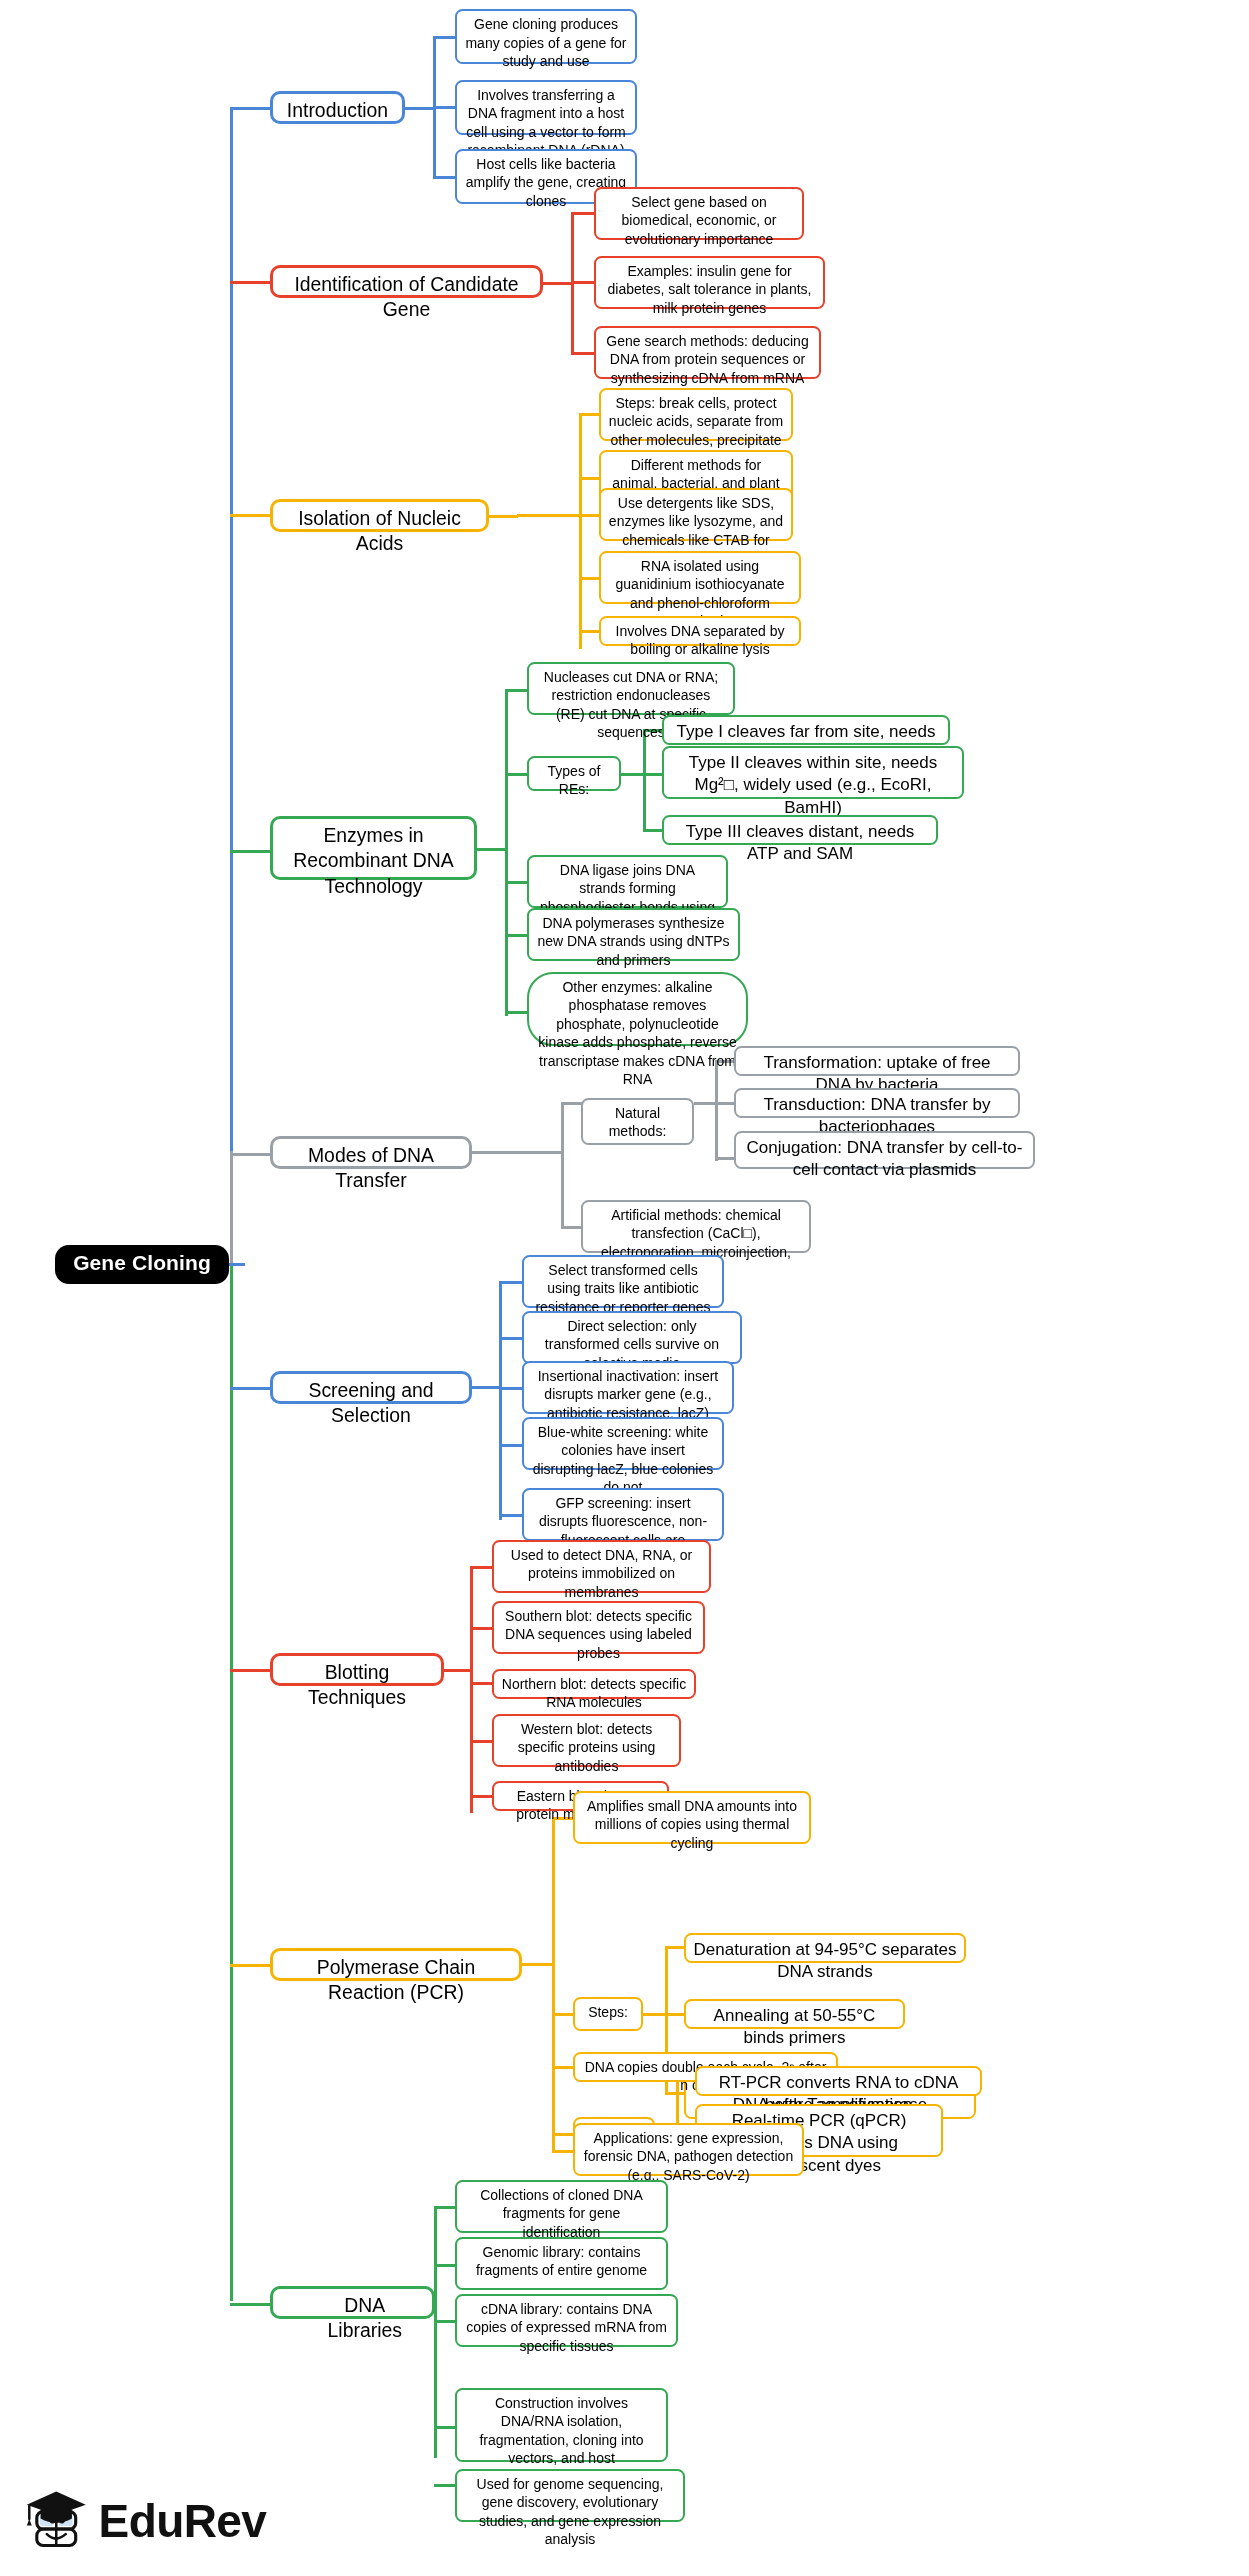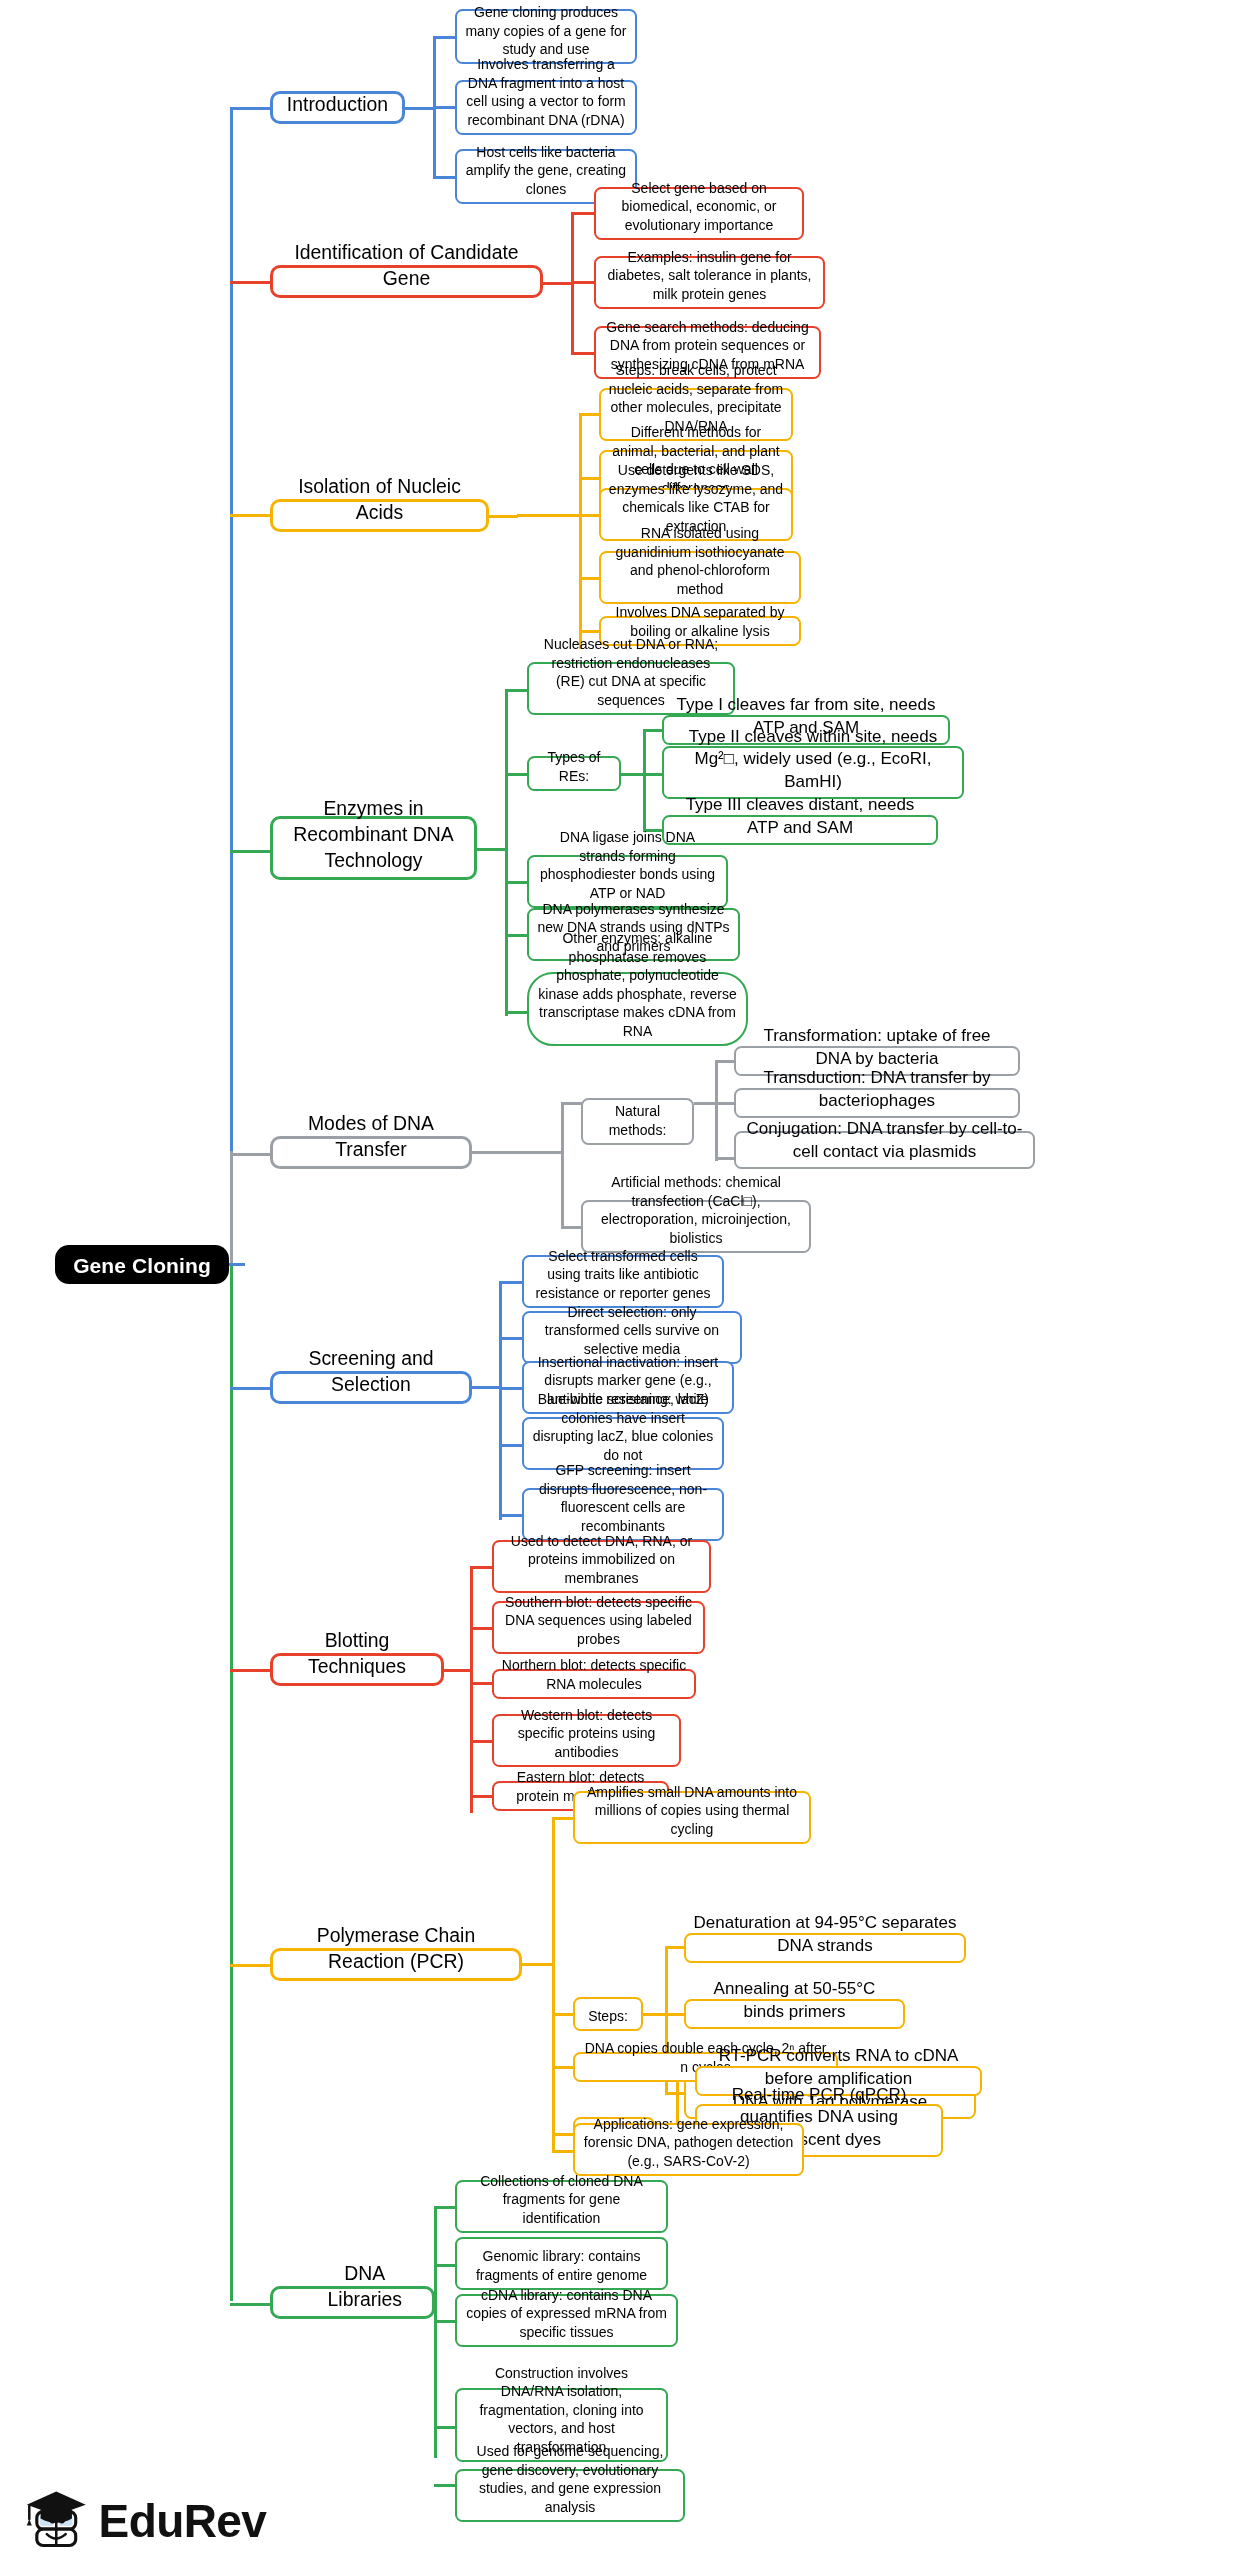--- a/index.html
+++ b/index.html
@@ -17,21 +17,21 @@
     overflow:hidden;
   }
   
   .node{
     position:absolute;
     box-sizing:border-box;
     background:#fff;
     border:3.1px solid #888;
     border-radius:8.8px;
     display:flex;
-    align-items:flex-end;
+    align-items:flex-start;
     justify-content:center;
     text-align:center;
     line-height:1.32;
     padding:3.8px 7.5px;
     z-index:3;
   }
   .node span{display:block;width:100%;}
   
   .root{
     background:#000;

